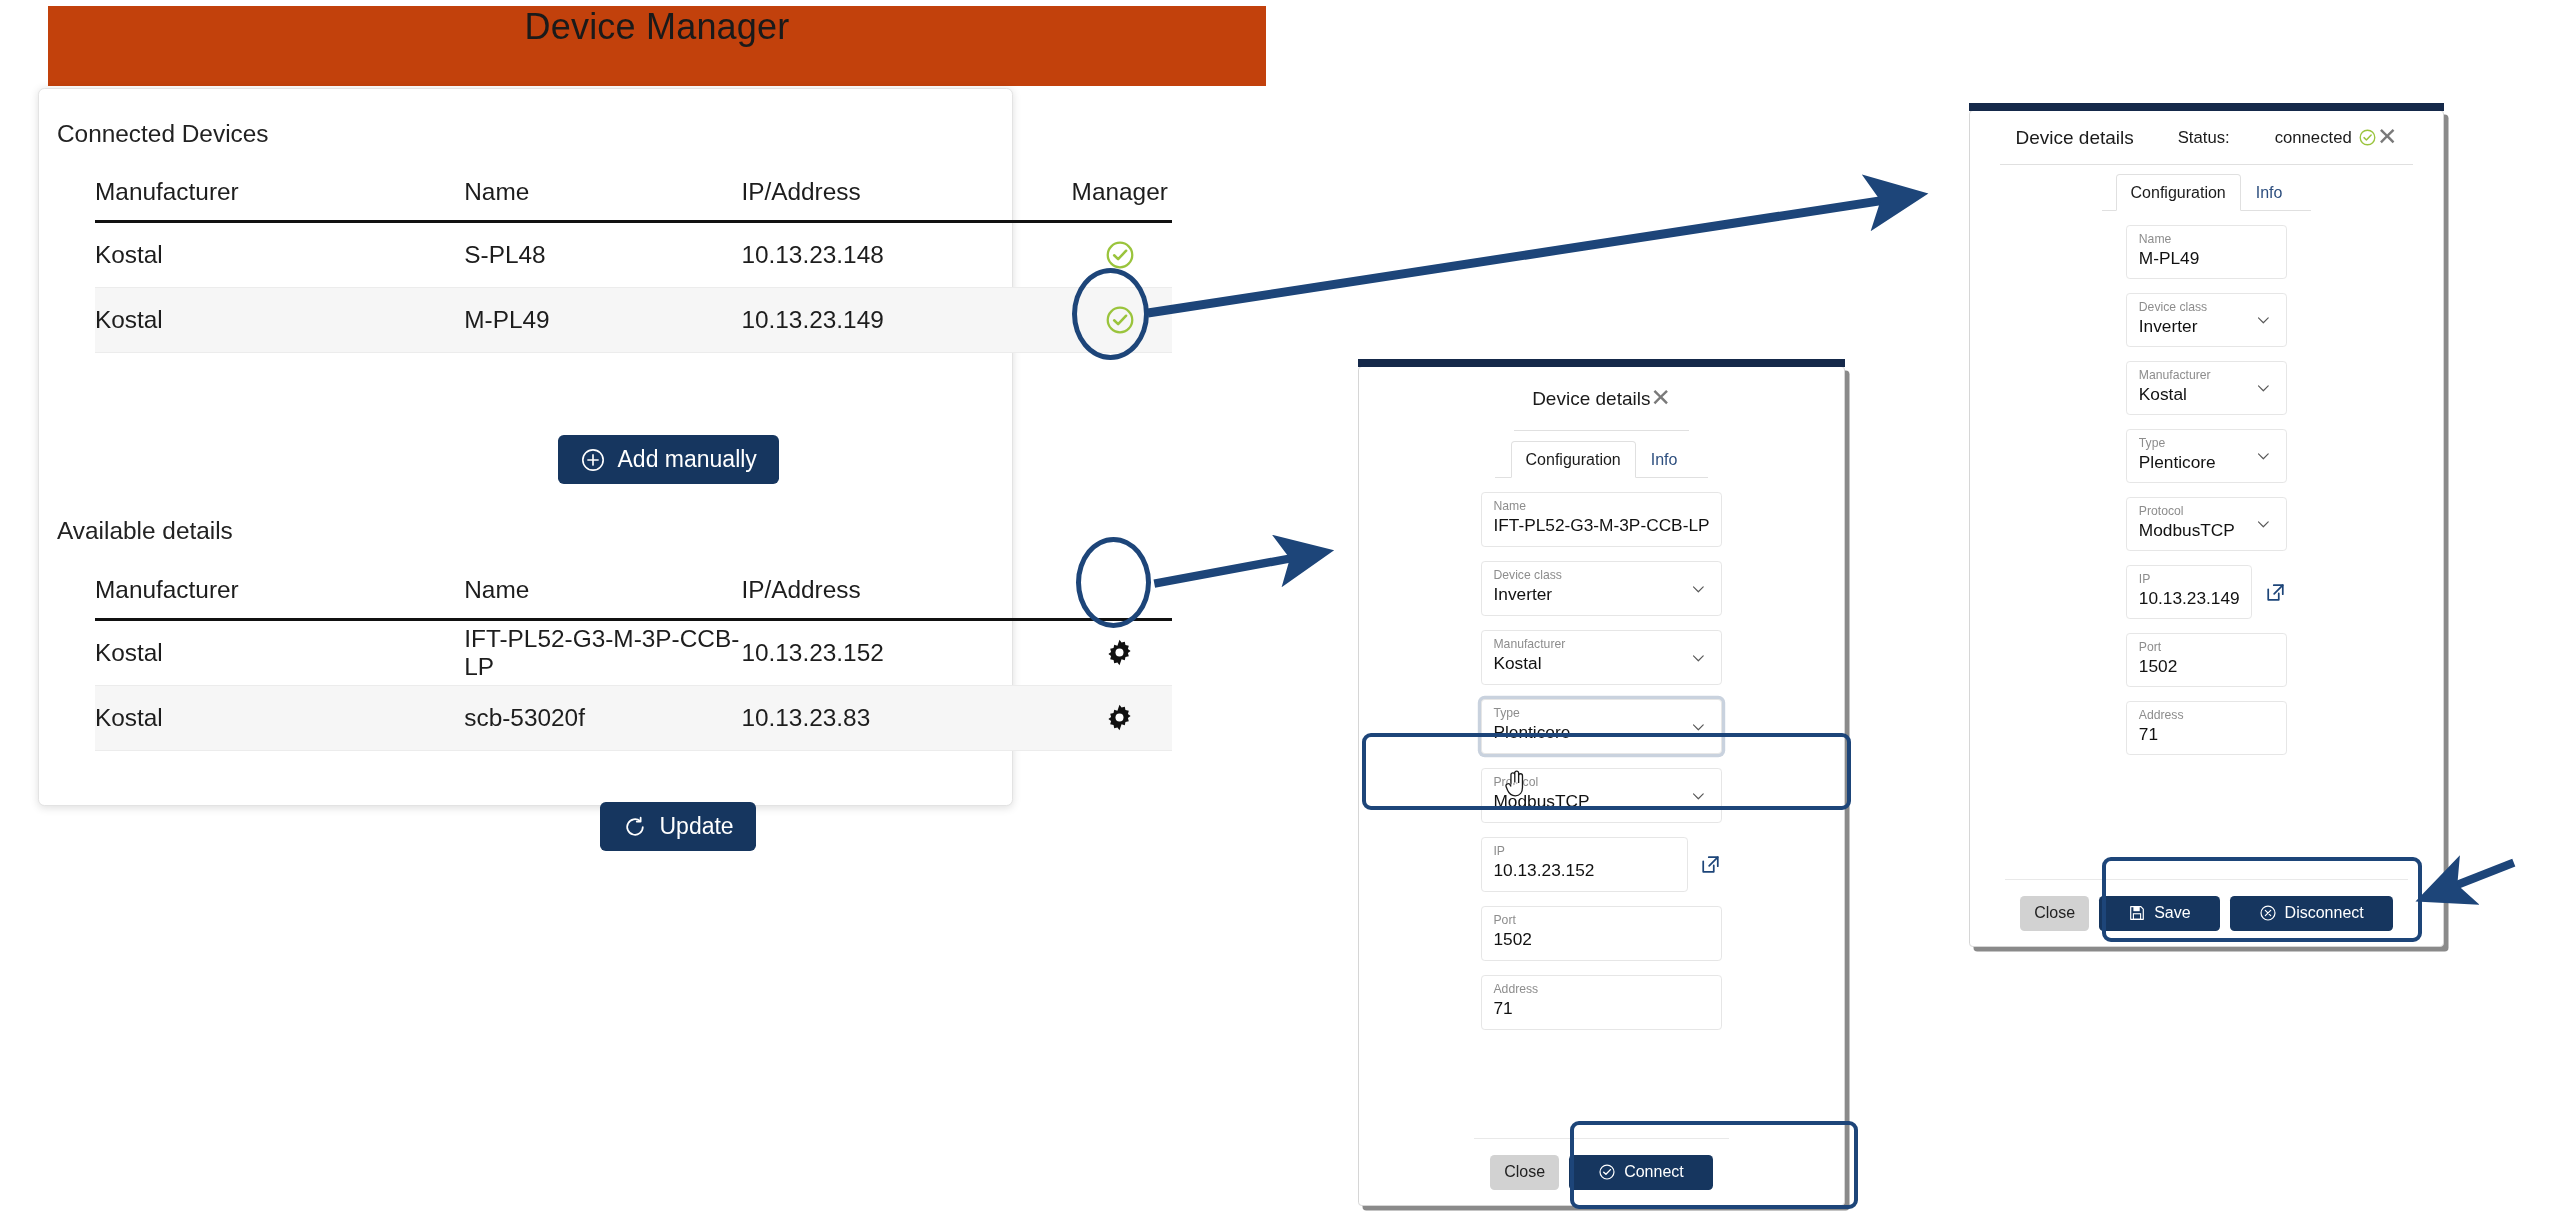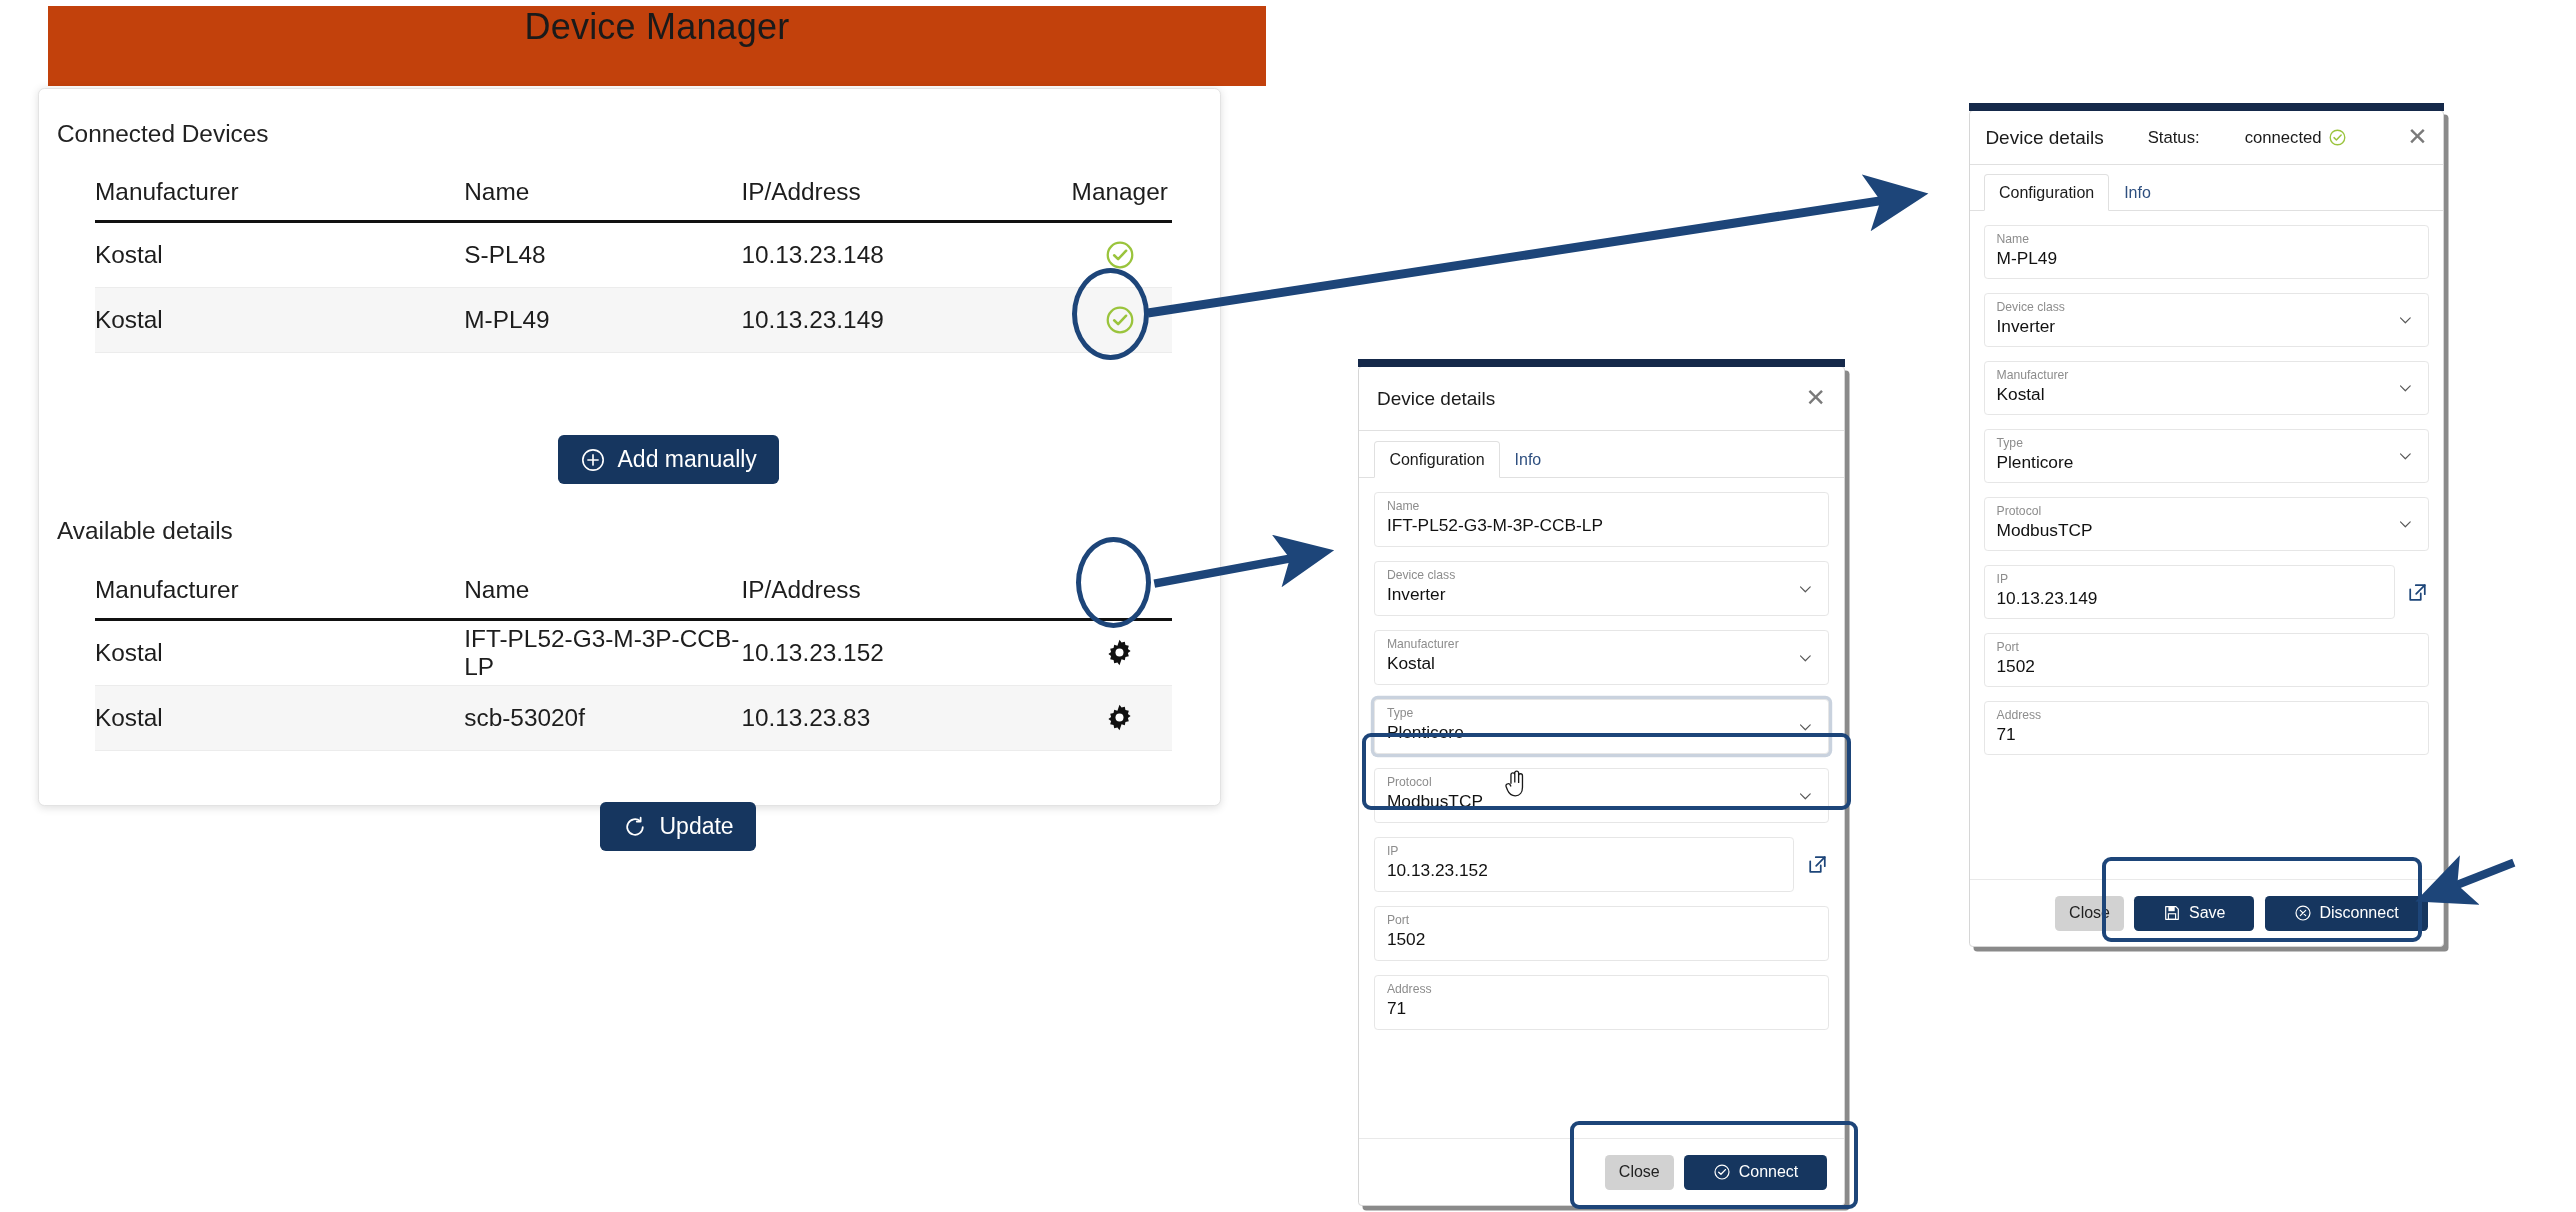--- a/index.html
+++ b/index.html
@@ -16,21 +16,21 @@
   
   #dm-header{
     left:48px;top:6.4px;width:1218px;height:80px;
     background:#c2410c;
     display:flex;align-items:flex-start;justify-content:center;
   }
   #dm-title{
     font-size:36px;color:#1a1a1a;font-weight:400;letter-spacing:0.2px;
   }
   #dm-card{
-    left:38px;top:88px;width:1183px;height:718px;
+    left:38px;top:88px;width:975px;height:718px;
     background:#ffffff;
     border:0.6px solid #e3e3e3;
     border-radius:6.4px;
     box-shadow:0 1.9px 9px rgba(0,0,0,.13);
     box-sizing:border-box;
   }
   .section-label{
     position:absolute;font-size:24.4px;color:#222;font-weight:400;
   }
   .dm-table{position:absolute;left:56px;width:1077px;}
@@ -58,21 +58,21 @@
     padding:0 22px;height:49px;cursor:pointer;
   }
   .btn-primary .gi{width:26px;height:26px;display:block;flex:0 0 auto;}
 
   
   .dialog{
     position:absolute;background:#ffffff;
     border:1.3px solid #d6d6d6;border-radius:3.8px;
     box-shadow:4.5px 4.5px 0 0 #8a8a8a, 0 0 0 2.6px rgba(0,0,0,0);
     box-sizing:border-box;
-    display:flex;flex-direction:column;
+    display:flex;flex-direction:column;align-items:center;
   }
   .dlg-topbar{position:absolute;left:0;top:-6.4px;height:6.4px;background:#15294a;}
   .dlg-head{
     display:flex;align-items:center;
     box-sizing:border-box;
     border-bottom:0.6px solid #e0e0e0;
   }
   .dlg-title{font-size:19px;color:#1b1b1b;}
   .dlg-status-lbl{font-size:16.7px;color:#1b1b1b;}
   .dlg-status-val{font-size:16.7px;color:#1b1b1b;display:flex;align-items:center;gap:6.4px;}

